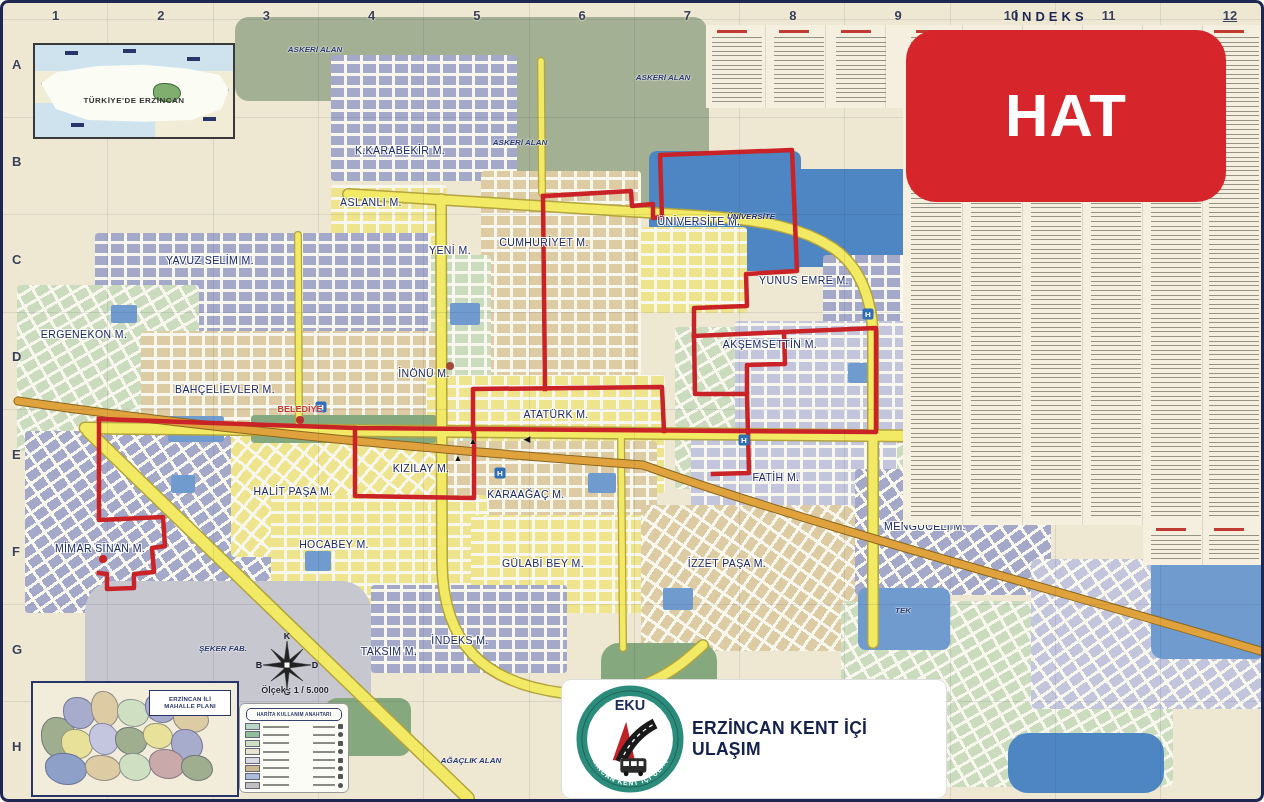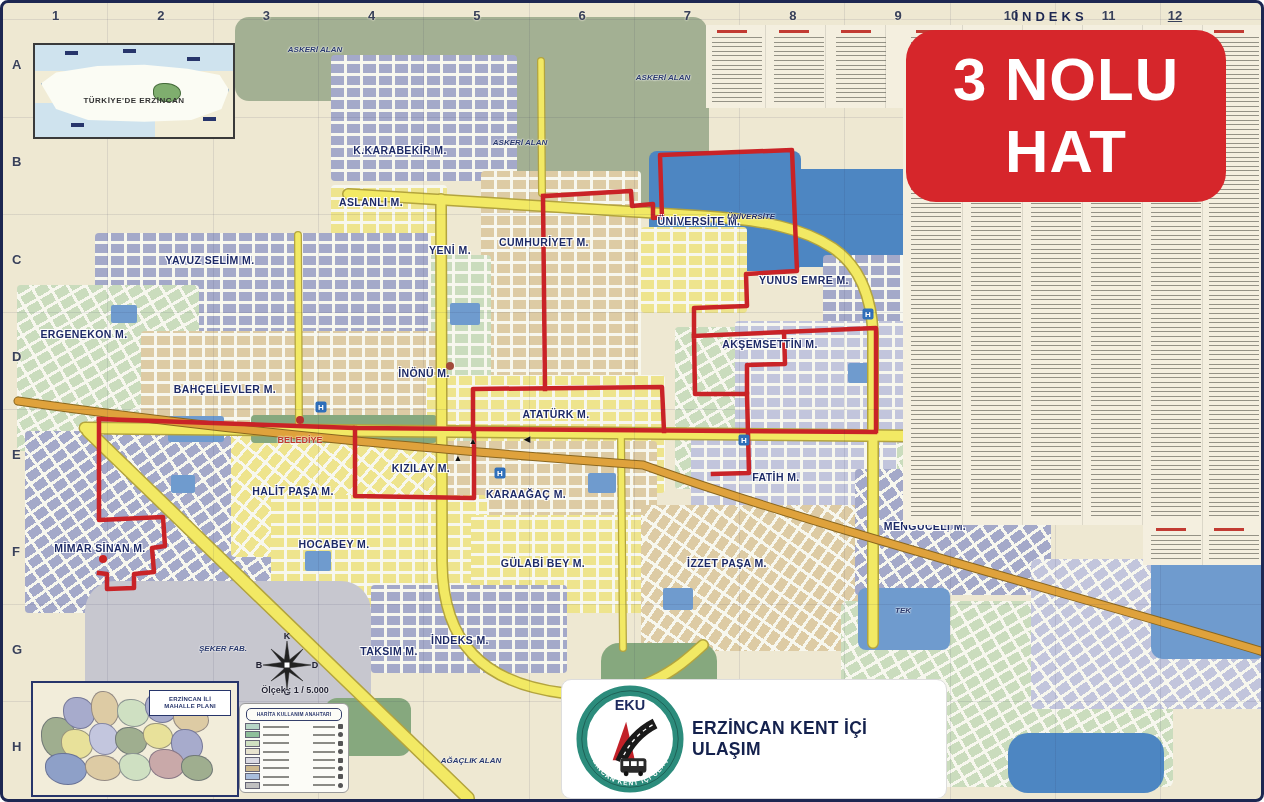--- a/index.html
+++ b/index.html
@@ -18,21 +18,21 @@
   .p-yeld{background-image:repeating-linear-gradient(40deg,transparent 0 13px,#f7f7ee 13px 16px),repeating-linear-gradient(130deg,#eee48d 0 9px,#f7f7ee 9px 12px);}
   .p-grn {background-image:repeating-linear-gradient(90deg,transparent 0 13px,#f7f7ee 13px 16px),repeating-linear-gradient(0deg,#cadcbd 0 9px,#f7f7ee 9px 12px);}
   .p-grnd{background-image:repeating-linear-gradient(60deg,transparent 0 13px,#f7f7ee 13px 16px),repeating-linear-gradient(150deg,#cadcbd 0 9px,#f7f7ee 9px 12px);}
   .s-sage{background:#a3b093;} .s-blue{background:#4d86c2;} .s-blue2{background:#6f9bce;}
   .s-green{background:#86a87e;} .s-gray{background:#c7c7cf;}
   
   .gridlines{inset:0;background-image:repeating-linear-gradient(90deg,transparent 0 104.3px,rgba(40,40,80,.10) 104.3px 105.3px),repeating-linear-gradient(0deg,transparent 0 96.5px,rgba(40,40,80,.10) 96.5px 97.5px);pointer-events:none;z-index:9;}
   
   #labels,#icons,#gridhdr{inset:0;}
   #labels{z-index:10;} #icons{z-index:7;} #gridhdr{z-index:14;}
-  .lbl{position:absolute;transform:translate(-50%,-50%);font-weight:bold;font-size:10.5px;color:#1d2a66;
+  .lbl{position:absolute;transform:translate(-50%,-50%);font-weight:normal;font-size:10.5px;color:#1d2a66;
        letter-spacing:.4px;white-space:nowrap;
        text-shadow:-1px -1px 0 #fff,1px -1px 0 #fff,-1px 1px 0 #fff,1px 1px 0 #fff;}
   .plc{position:absolute;transform:translate(-50%,-50%);font-style:italic;font-weight:bold;font-size:8px;
        white-space:nowrap;text-shadow:0 0 2px #fff,0 0 2px #fff;}
   .navy-it{color:#2a3a6e;} .red{color:#c0392b;font-style:normal;font-size:9px;} .blue-it{color:#1d2a66;}
   .hosp{position:absolute;width:11px;height:11px;transform:translate(-50%,-50%);background:#2f6fba;color:#fff;
         font-size:8px;font-weight:bold;line-height:11px;text-align:center;border-radius:2px;}
   .dot{position:absolute;width:8px;height:8px;border-radius:50%;transform:translate(-50%,-50%);}
   .arr{position:absolute;transform:translate(-50%,-50%);font-size:9px;color:#111;text-shadow:0 0 1px #fff;}
   .gcol{position:absolute;top:5px;transform:translateX(-50%);font-weight:bold;font-size:13px;color:#39415a;
@@ -211,21 +211,21 @@
       <div class="lbl" style="left: 773px; top: 474px;">FATİH M.</div>
       <div class="lbl" style="left: 290px; top: 488px;">HALİT PAŞA M.</div>
       <div class="lbl" style="left: 523px; top: 491px;">KARAAĞAÇ M.</div>
       <div class="lbl" style="left: 922px; top: 523px;">MENGÜCELİ M.</div>
       <div class="lbl" style="left: 97px; top: 545px;">MİMAR SİNAN M.</div>
       <div class="lbl" style="left: 331px; top: 541px;">HOCABEY M.</div>
       <div class="lbl" style="left: 540px; top: 560px;">GÜLABİ BEY M.</div>
       <div class="lbl" style="left: 724px; top: 560px;">İZZET PAŞA M.</div>
       <div class="lbl" style="left: 386px; top: 648px;">TAKSIM M.</div>
       <div class="lbl" style="left: 457px; top: 637px;">İNDEKS M.</div>
-      <div class="plc red" style="left: 297px; top: 406px; margin-top: 31px;">BELEDİYE</div>
+      <div class="plc red" style="left: 297px; top: 406px;">BELEDİYE</div>
       <div class="plc blue-it" style="left: 748px; top: 213px;">ÜNİVERSİTE</div>
       <div class="plc navy-it" style="left: 312px; top: 46px;">ASKERİ ALAN</div>
       <div class="plc navy-it" style="left: 517px; top: 139px;">ASKERİ ALAN</div>
       <div class="plc navy-it" style="left: 660px; top: 74px;">ASKERİ ALAN</div>
       <div class="plc navy-it" style="left: 220px; top: 645px;">ŞEKER FAB.</div>
       <div class="plc navy-it" style="left: 900px; top: 607px;">TEK</div>
       <div class="plc navy-it" style="left: 468px; top: 757px;">AĞAÇLIK ALAN</div>
     </div>
 
   <div id="idx1" class="idxp" style="left:703px;top:22px;width:197px;height:83px;">
@@ -251,35 +251,34 @@
       <span class="gcol" style="left: 157.95px;">2</span>
       <span class="gcol" style="left: 263.25px;">3</span>
       <span class="gcol" style="left: 368.55px;">4</span>
       <span class="gcol" style="left: 473.85px;">5</span>
       <span class="gcol" style="left: 579.15px;">6</span>
       <span class="gcol" style="left: 684.45px;">7</span>
       <span class="gcol" style="left: 789.75px;">8</span>
       <span class="gcol" style="left: 895.05px;">9</span>
       <span class="gcol" style="left: 972px; margin-left: 36px;">10</span>
       <span class="gcol" style="left: 1105.65px;">11</span>
-      <span class="gcol" style="left: 1172px; text-decoration: underline;">12</span>
+      <span class="gcol" style="left: 1227px; text-decoration: underline;">12</span>
       <span class="grow" style="top: 60.75px;">A</span>
       <span class="grow" style="top: 158.25px;">B</span>
       <span class="grow" style="top: 255.75px;">C</span>
       <span class="grow" style="top: 353.25px;">D</span>
       <span class="grow" style="top: 450.75px;">E</span>
       <span class="grow" style="top: 548.25px;">F</span>
       <span class="grow" style="top: 645.75px;">G</span>
       <span class="grow" style="top: 743.25px;">H</span>
     </div>
   <div class="indeks">İNDEKS</div>
 
 
   <div class="abs badge">
-    <div>3 NOLU</div>
     <div>HAT</div>
   </div>
 
   <div class="abs tur">
     <div class="sea1"></div>
     <div class="sea2"></div>
     <div class="land"></div>
     <div class="erz"></div>
     <i style="left:30px;top:6px;"></i>
     <i style="left:88px;top:4px;"></i>

